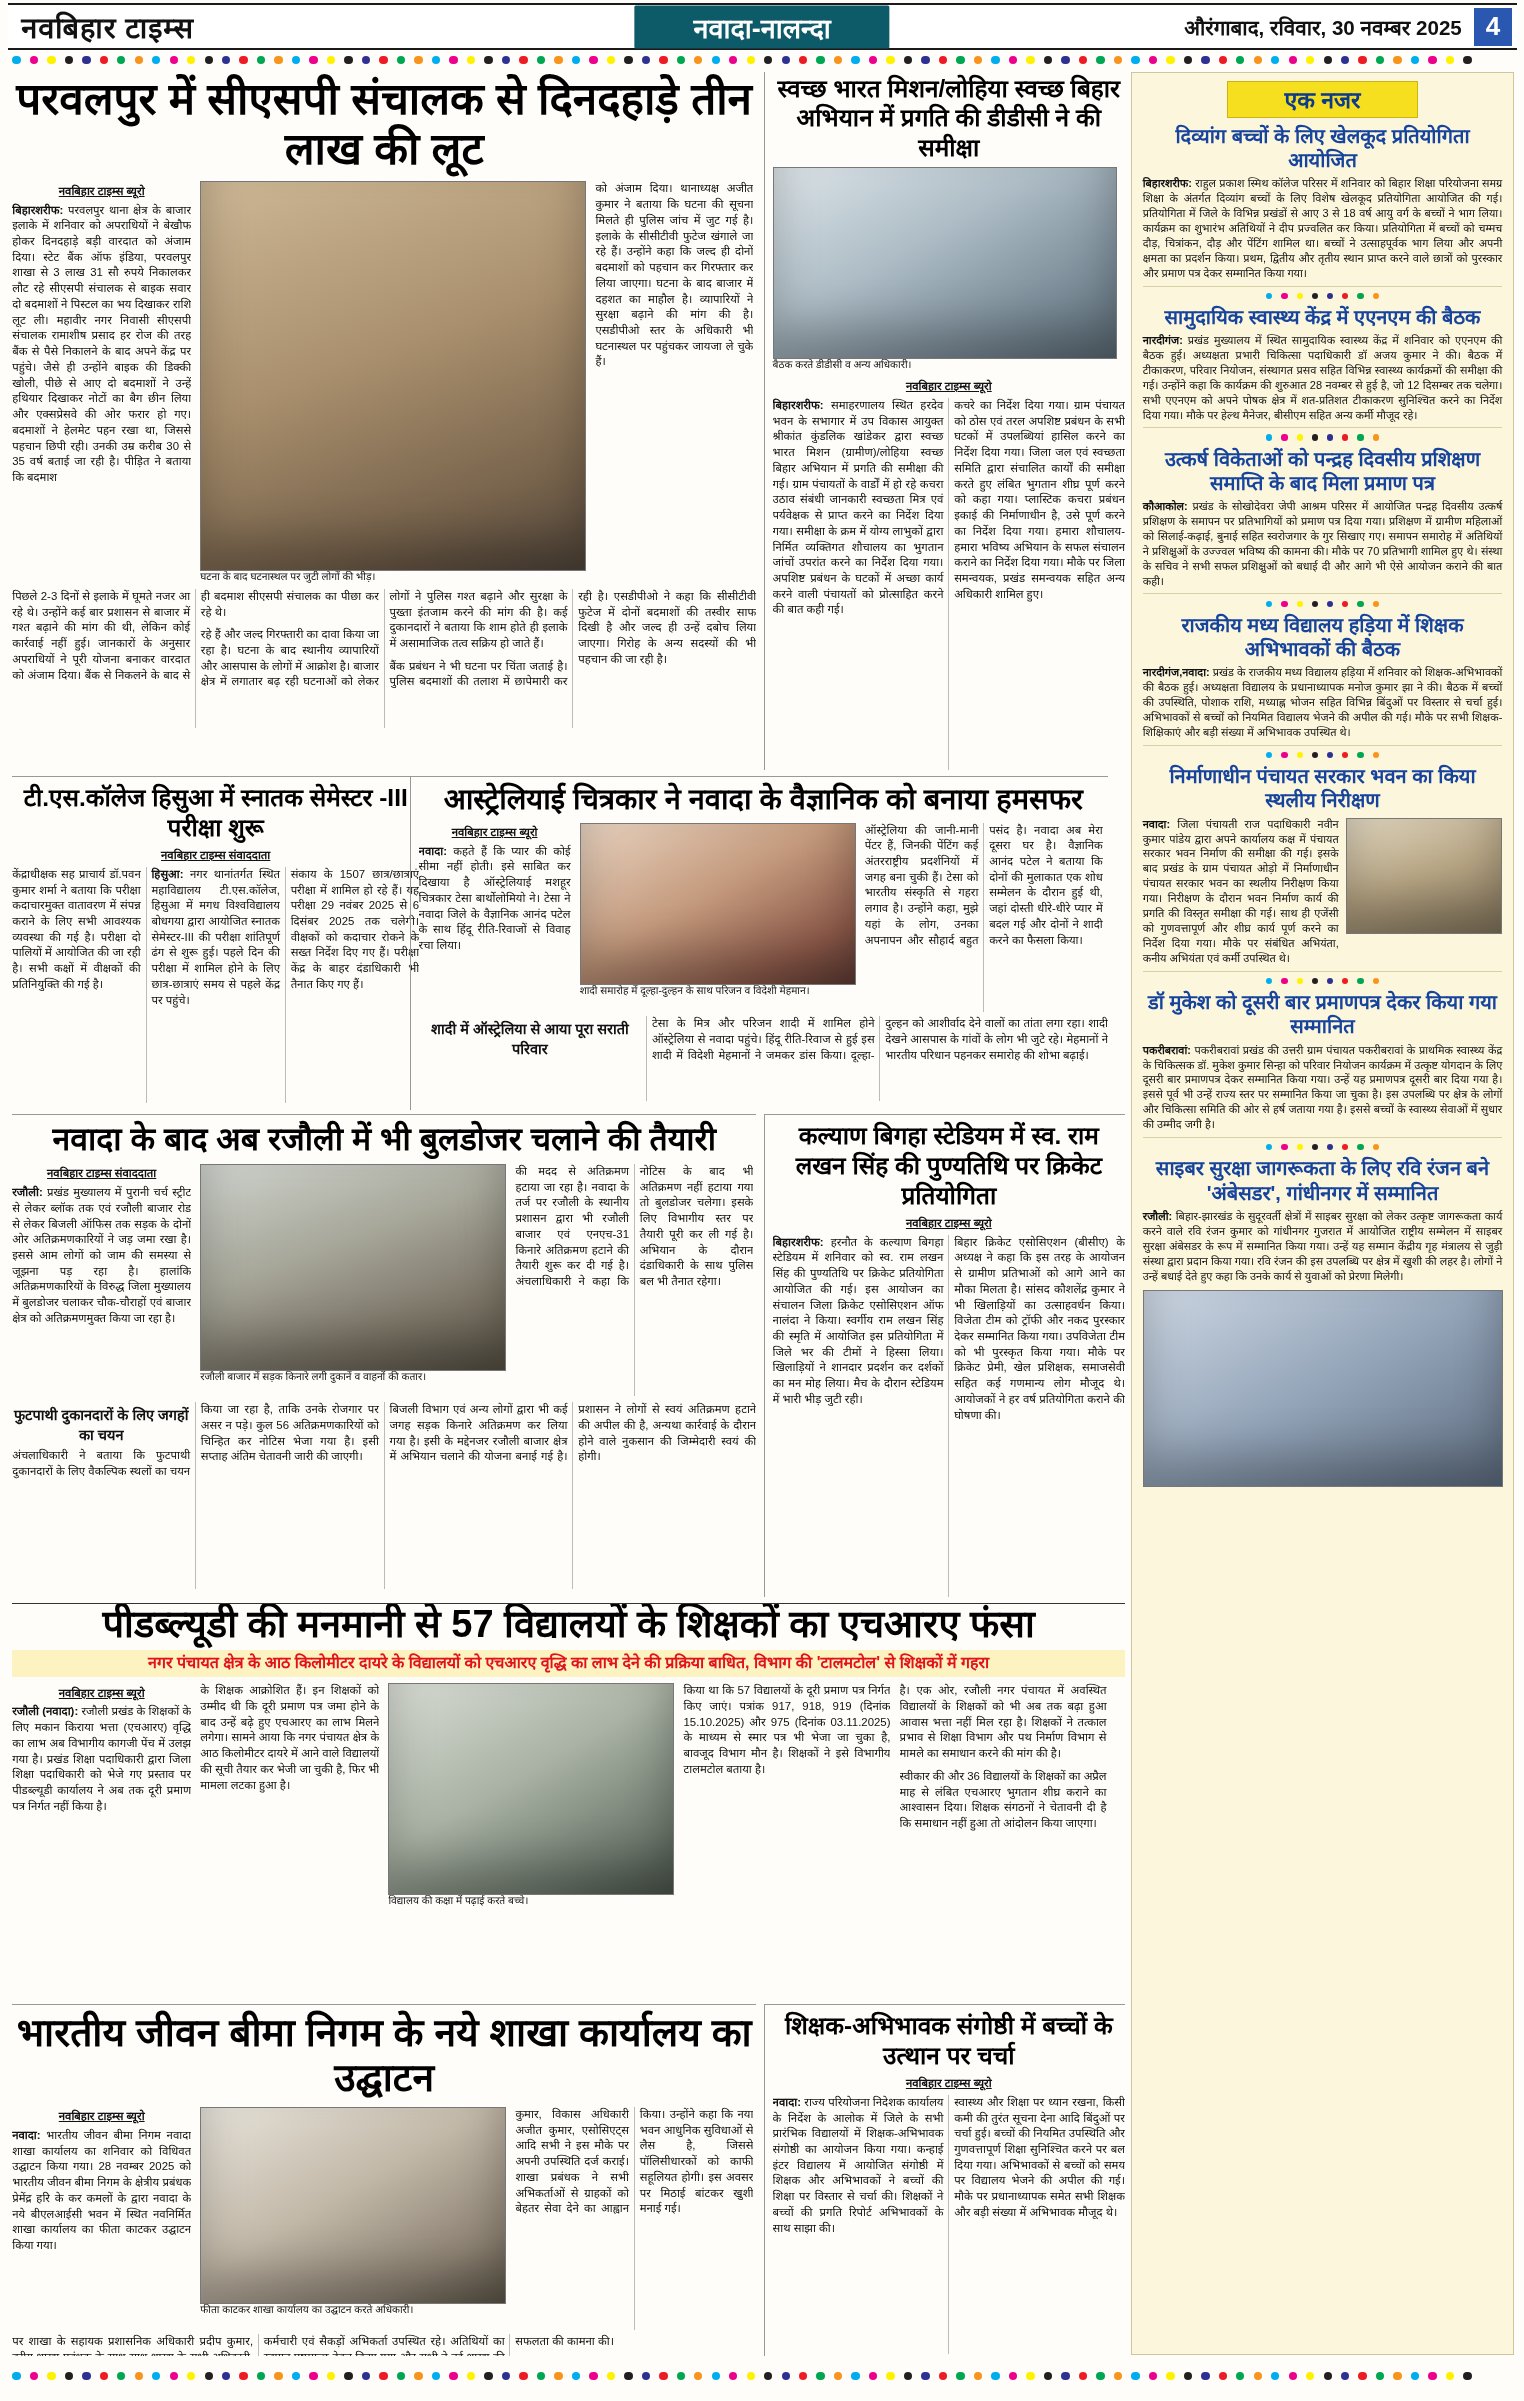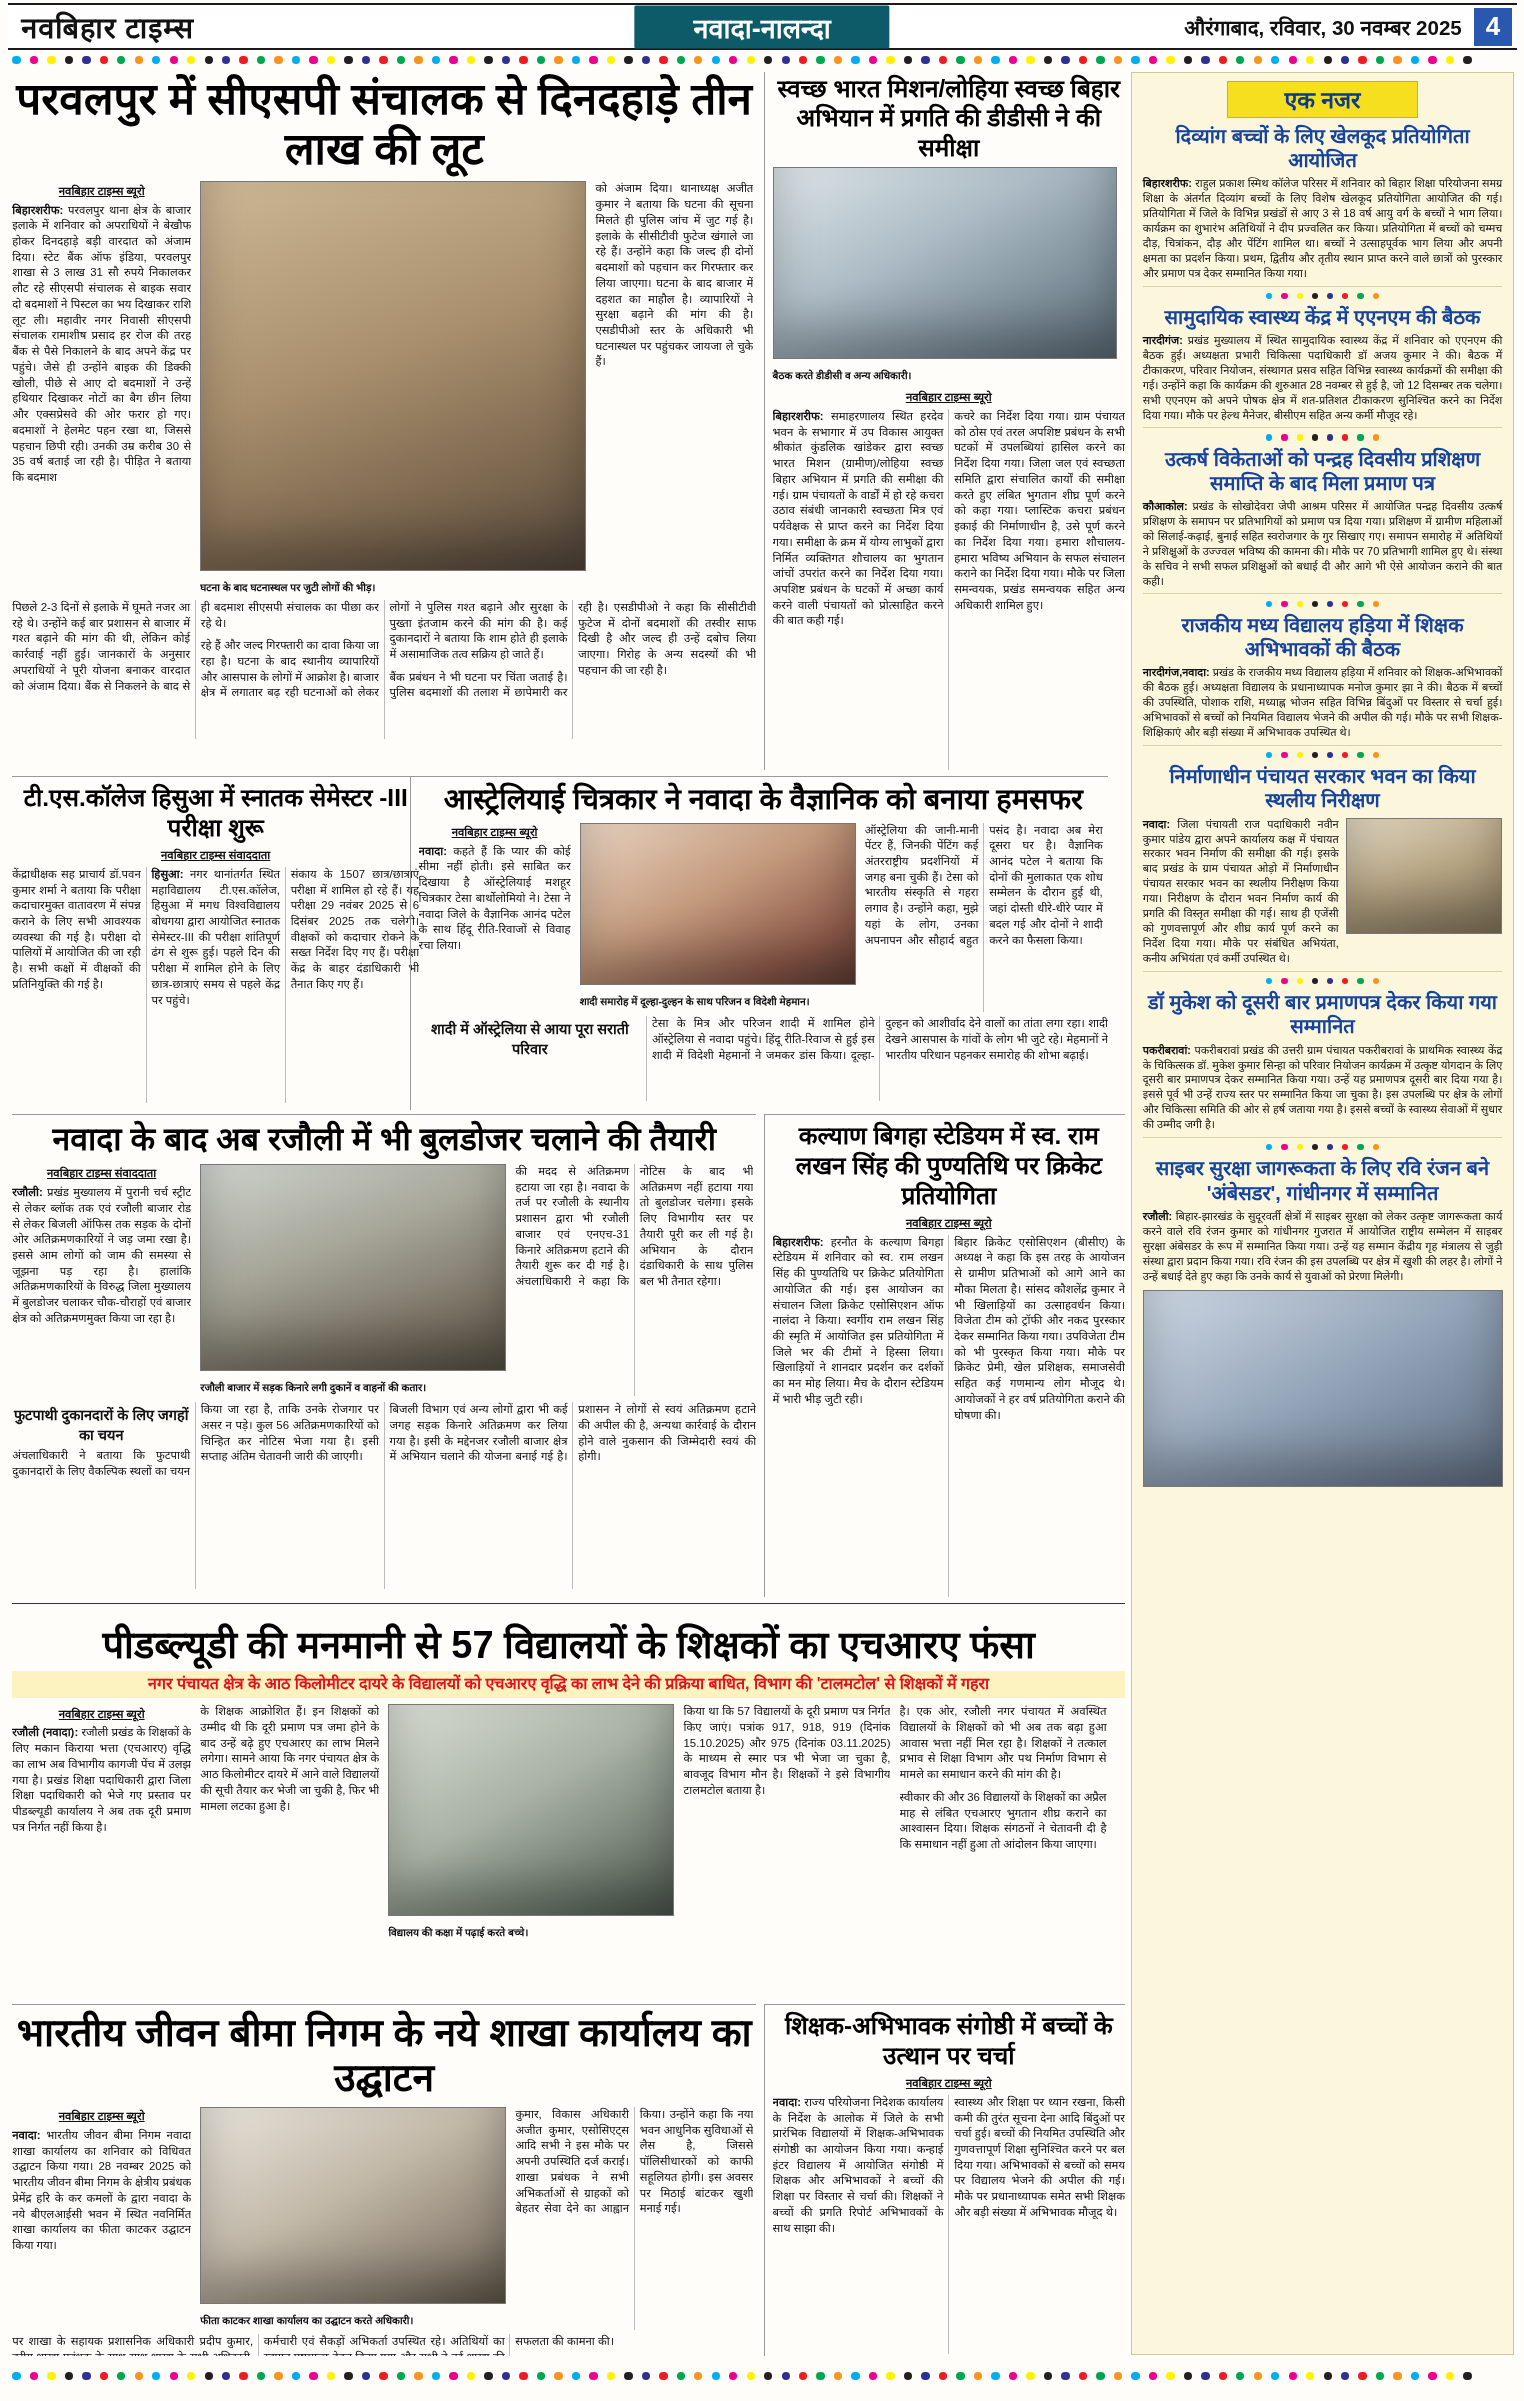--- a/index.html
+++ b/index.html
@@ -30,39 +30,39 @@
   p.body{font-size:11.4px;line-height:1.38;text-align:justify;margin-bottom:6.9px}
   .row{display:flex;gap:9.1px}
   .col{flex:0 0 auto;overflow:hidden}
   .cols2{column-count:2;column-gap:10.7px;column-rule:0.8px solid #bbb;overflow:hidden}
   .cols3{column-count:3;column-gap:10.7px;column-rule:0.8px solid #bbb;overflow:hidden}
   .cols4{column-count:4;column-gap:10.7px;column-rule:0.8px solid #bbb;overflow:hidden}
   .subhead{font-size:14.5px;font-weight:bold;text-align:center;margin:1.5px 0 4.6px}
   
   .phwrap{flex:0 0 auto}
   .ph{position:relative;border:0.8px solid #777;box-shadow:inset 0 -30.5px 46px rgba(0,0,0,.25)}
-  .cap{font-size:10.3px;font-weight:bold;margin-top:11px;line-height:1.25}
+  .cap{font-size:10.3px;font-weight:normal;margin-top:0;line-height:1.25}
   .p-warm{background:linear-gradient(160deg,#cdb795 0%,#a98f6d 45%,#77634c 80%,#51453a 100%)}
   .p-cool{background:linear-gradient(150deg,#dce4e8 0%,#aebdc6 40%,#7c8d99 75%,#5a6a74 100%)}
   .p-wed{background:linear-gradient(150deg,#e8d3c0 0%,#c49a7d 45%,#8d5a4a 80%,#5e3b33 100%)}
   .p-street{background:linear-gradient(160deg,#cfd3cd 0%,#a7a79a 40%,#7b7466 75%,#565043 100%)}
   .p-class{background:linear-gradient(150deg,#d8dcd4 0%,#a9b2a4 45%,#6f7a6e 80%,#4b554c 100%)}
   .p-lic{background:linear-gradient(150deg,#e7e3da 0%,#c2b8a8 45%,#8d8273 80%,#5d5648 100%)}
   .p-bldg{background:linear-gradient(160deg,#ded4bd 0%,#b7a584 50%,#84765c 100%)}
   .p-award{background:linear-gradient(150deg,#ccd6e2 0%,#93a4b8 50%,#5e6d80 100%)}
   
   .side{background:#fcf6dd;border:0.8px solid #cfc79b;padding:7.6px 10.7px}
   .eyebar{background:#f6df1e;color:#0c3a8c;font-size:23px;font-weight:bold;text-align:center;width:191px;margin:0 auto 6.1px;padding:1.5px 0;border:0.8px solid #cdb413}
   .side h3{color:#16449c;font-size:20px;line-height:1.22;font-weight:bold;text-align:center;margin:4.6px 0 3.8px}
   .side p{font-size:11px;line-height:1.36;text-align:justify}
   .side .itm{border-bottom:0.8px solid #d8d0a6;padding-bottom:4.6px;margin-bottom:3px}
   
   .bl{border-left:0.8px solid #999;padding-left:7.6px}
   .bt{border-top:0.8px solid #999;padding-top:4.6px}
-  .bt2{border-top:1.5px solid #333;padding-top:21px}
+  .bt2{border-top:1.5px solid #333;padding-top:0}
   .redsub{background:#fdf3c0;color:#e1121a;font-size:16px;font-weight:bold;text-align:center;padding:3px 6.1px;line-height:1.3}
 </style>
 </head>
 <body>
 
 <div class="page">
 
   <header class="hdr">
     <div class="paper">नवबिहार टाइम्स</div>
     <div class="badge">नवादा-नालन्दा</div>

